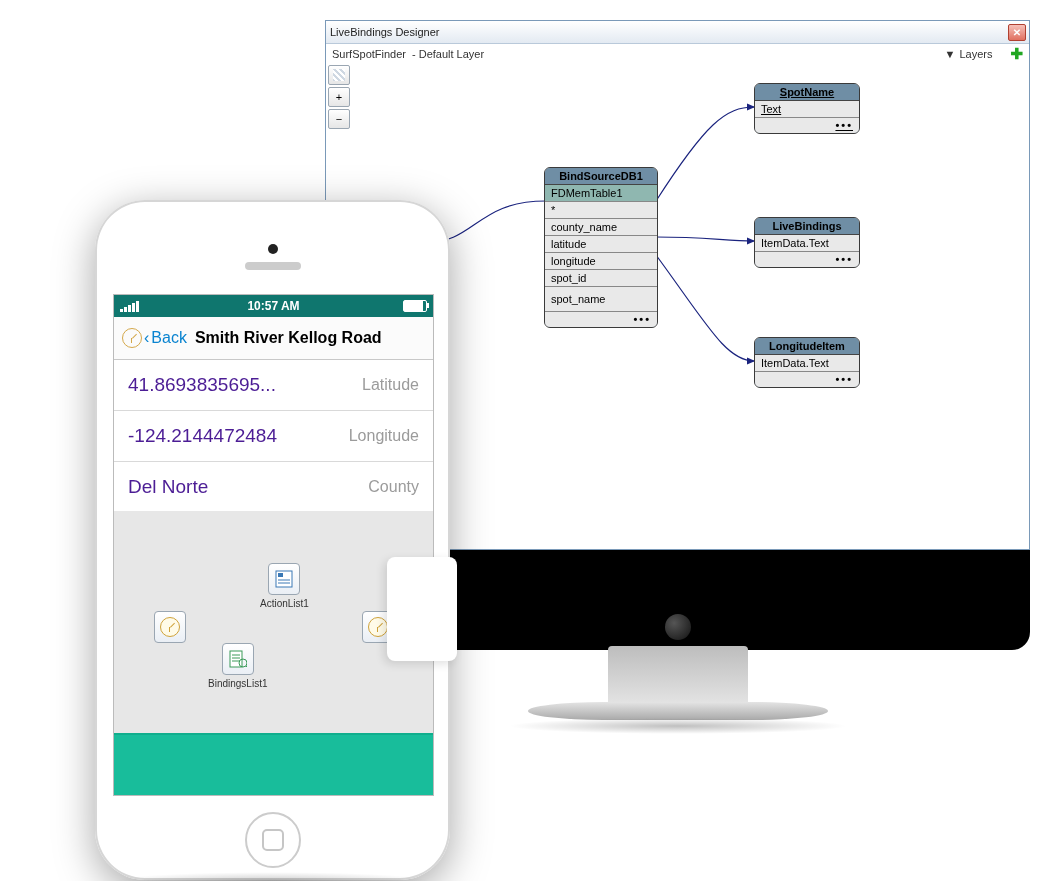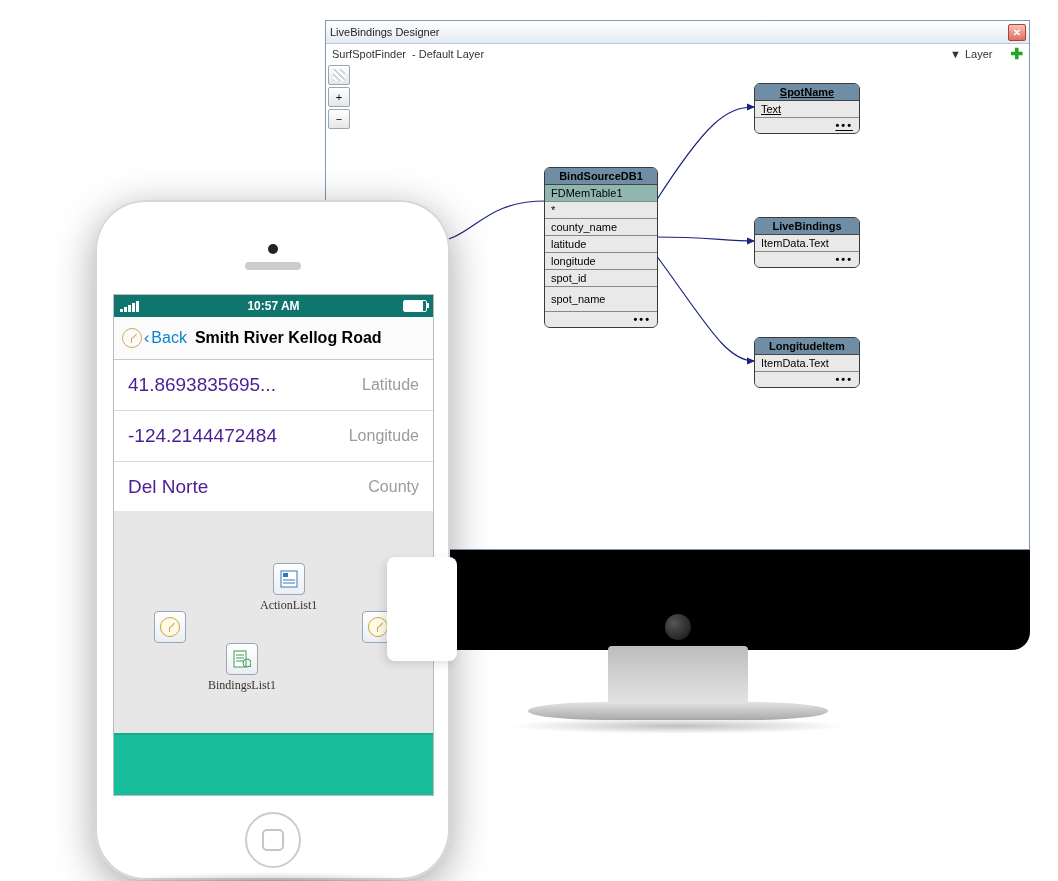--- a/index.html
+++ b/index.html
@@ -268,21 +268,21 @@
     font-family:-apple-system,Helvetica,Arial,sans-serif;
   }
   .list-row .val{font-size:19px;color:#4c1d95;}
   .list-row .lbl{font-size:16px;color:#9b9b9b;}
   .design-area {
     position:absolute;left:0;right:0;top:216px;bottom:68px;
     background:#e7e7e7;
   }
   .design-comp {
     position:absolute;display:flex;flex-direction:column;align-items:center;gap:3px;
-    font-size:12px;color:#333;font-family:Liberation Serif, serif;
+    font-size:10px;color:#333;font-family:Liberation Sans, sans-serif;
   }
   .comp-icon{
     width:30px;height:30px;border:1px solid #9aa6b2;border-radius:4px;
     background:linear-gradient(to bottom,#fff,#eaeff5);
     display:flex;align-items:center;justify-content:center;
   }
   .clock-icon{
     width:18px;height:18px;border:1.5px solid #cfa23a;border-radius:50%;
     position:relative;background:#fffbe8;
   }
@@ -308,21 +308,21 @@
       <div class="designer-titlebar">
         <span>LiveBindings Designer</span>
         <div class="designer-close">✕</div>
       </div>
       <div class="designer-subbar">
         <span>SurfSpotFinder</span>
         <span>- Default Layer</span>
         <div class="right">
           <div class="layers-btn">
             <span>▼</span>
-            <span>Layer</span>
+            <span>Layers</span>
           </div>
           <span class="plus-btn">✚</span>
         </div>
       </div>
 
       <div class="designer-canvas">
         <div class="toolbar-vert">
           <button>
               <span style="background:linear-gradient(45deg,#cfd8e2 25%,#fff 25%,#fff 50%,#cfd8e2 50%,#cfd8e2 75%,#fff 75%);width:12px;height:12px;background-size:6px 6px;"></span>
             </button>

